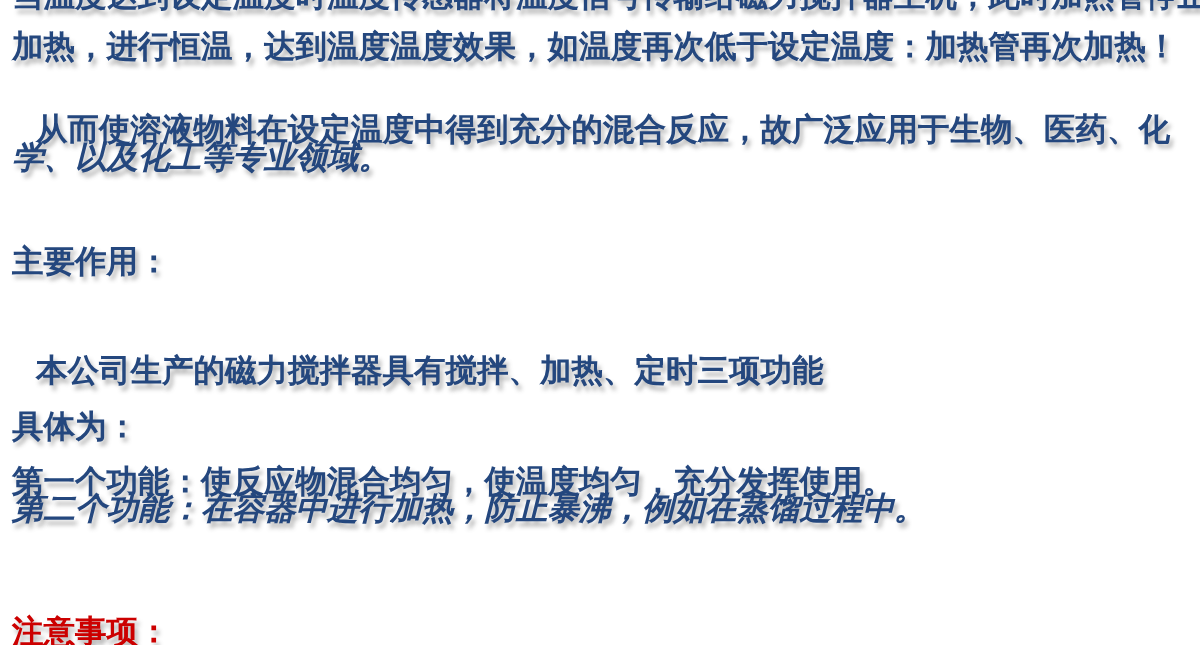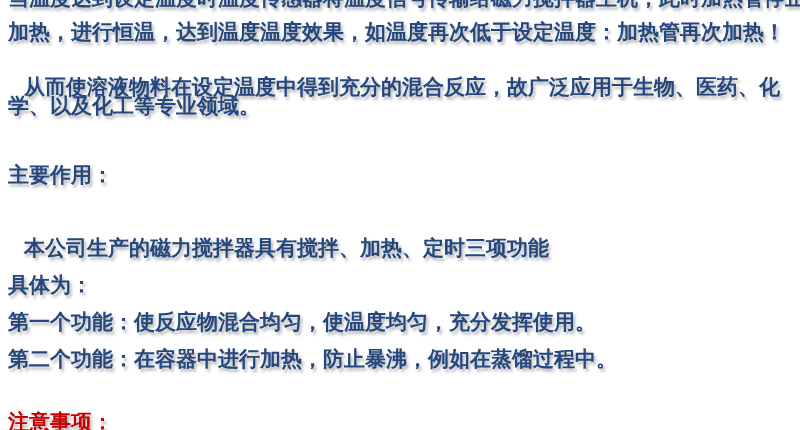--- a/index.html
+++ b/index.html
@@ -28,26 +28,26 @@
     text-shadow: 2px 3px 3px rgba(90, 90, 90, 0.45);
     letter-spacing: 0px;
   }
   .notice {
     color: #CC0000;
   }
   
   .l-intro1 { top: -13px; left: 8px; }   
   .l-intro2 { top: 21px;  left: 8px; }
   .l-intro3 { top: 76px;  left: 24px; }  
-  .l-intro4 { top: 95px;  left: 8px; }
+  .l-intro4 { top: 95px;  left: 8px; font-style: italic; }
   .l-head1  { top: 164px; left: 8px; }
   .l-summ   { top: 237px; left: 24px; }  
   .l-det    { top: 274px; left: 8px; }
   .l-fn1    { top: 311px; left: 8px; }
-  .l-fn2    { top: 348px; left: 8px; }
+  .l-fn2    { top: 329px; left: 8px; font-style: italic; }
   .l-notice { top: 411px; left: 8px; }   
 </style>
 </head>
 <body>
 
 <div class="page">
 
   <div class="line l-intro1">当温度达到设定温度时温度传感器将温度信号传输给磁力搅拌器主机，此时加热管停止</div>
 
   <div class="line l-intro2">加热，进行恒温，达到温度温度效果，如温度再次低于设定温度：加热管再次加热！</div>

